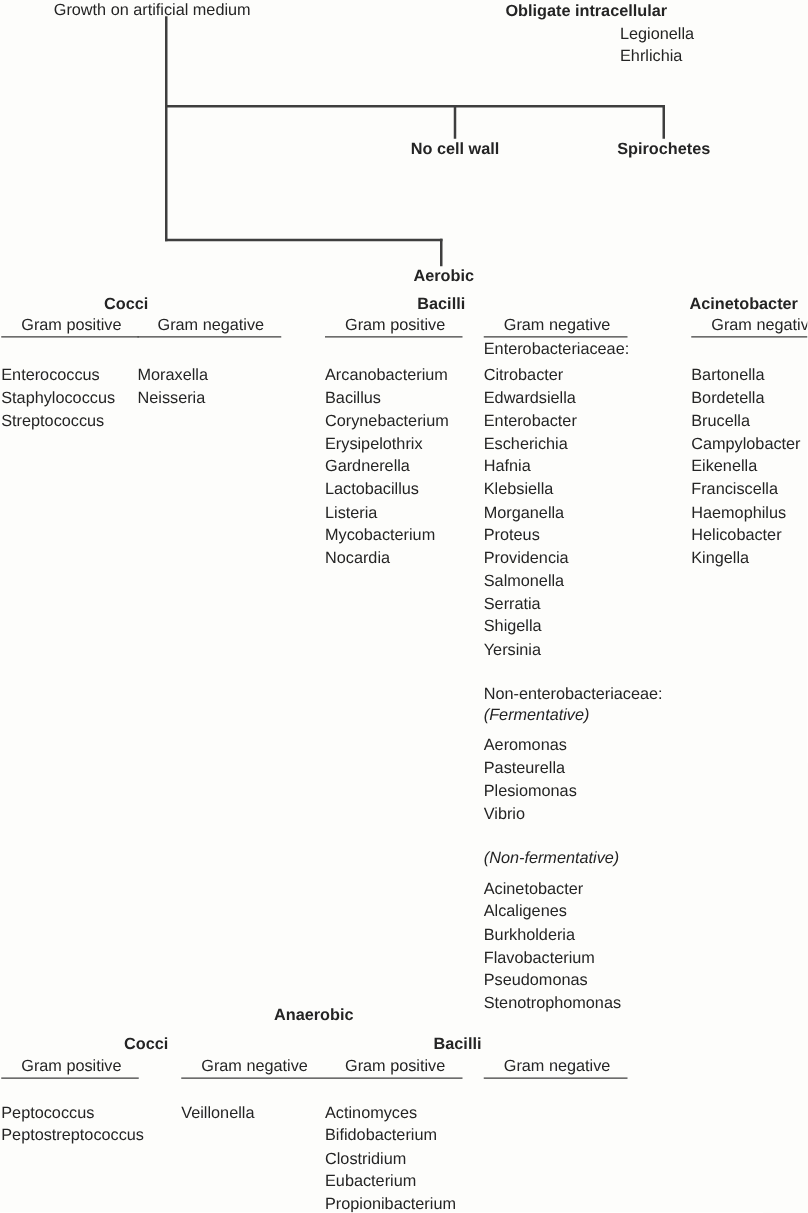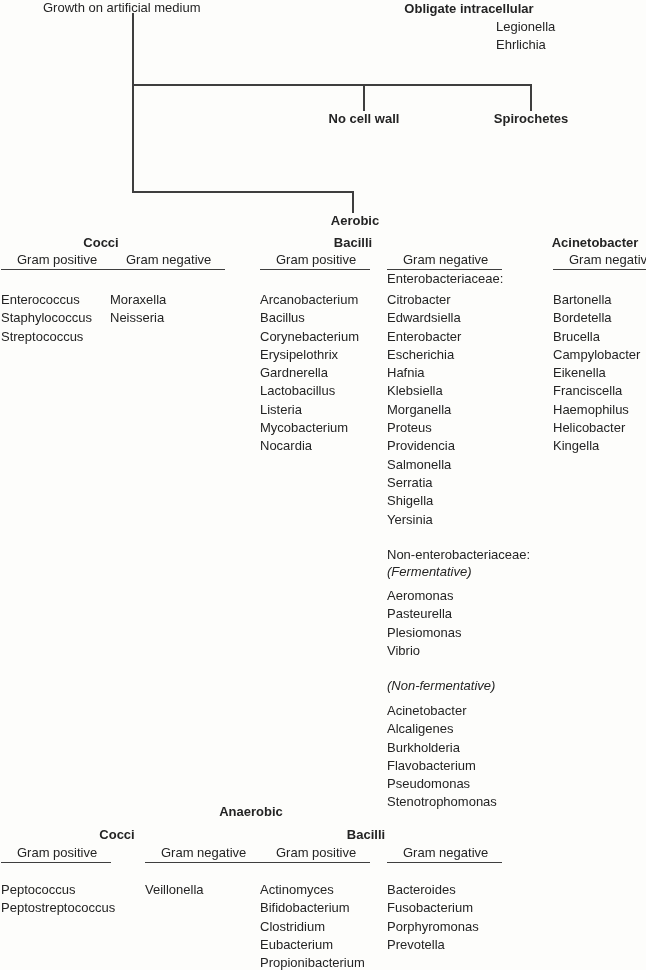--- a/index.html
+++ b/index.html
@@ -141,20 +141,14 @@
   <div class="col" style="left:145px;top:881px">
       <div>Veillonella</div>
     </div>
   <div class="col" style="left:260px;top:881px">
       <div>Actinomyces</div>
       <div>Bifidobacterium</div>
       <div>Clostridium</div>
       <div>Eubacterium</div>
       <div>Propionibacterium</div>
     </div>
-  <div class="col" style="left:387px;top:881px">
-      <div>Bacteroides</div>
-      <div>Fusobacterium</div>
-      <div>Porphyromonas</div>
-      <div>Prevotella</div>
-    </div>
 
 </div>
 
 </body></html>

